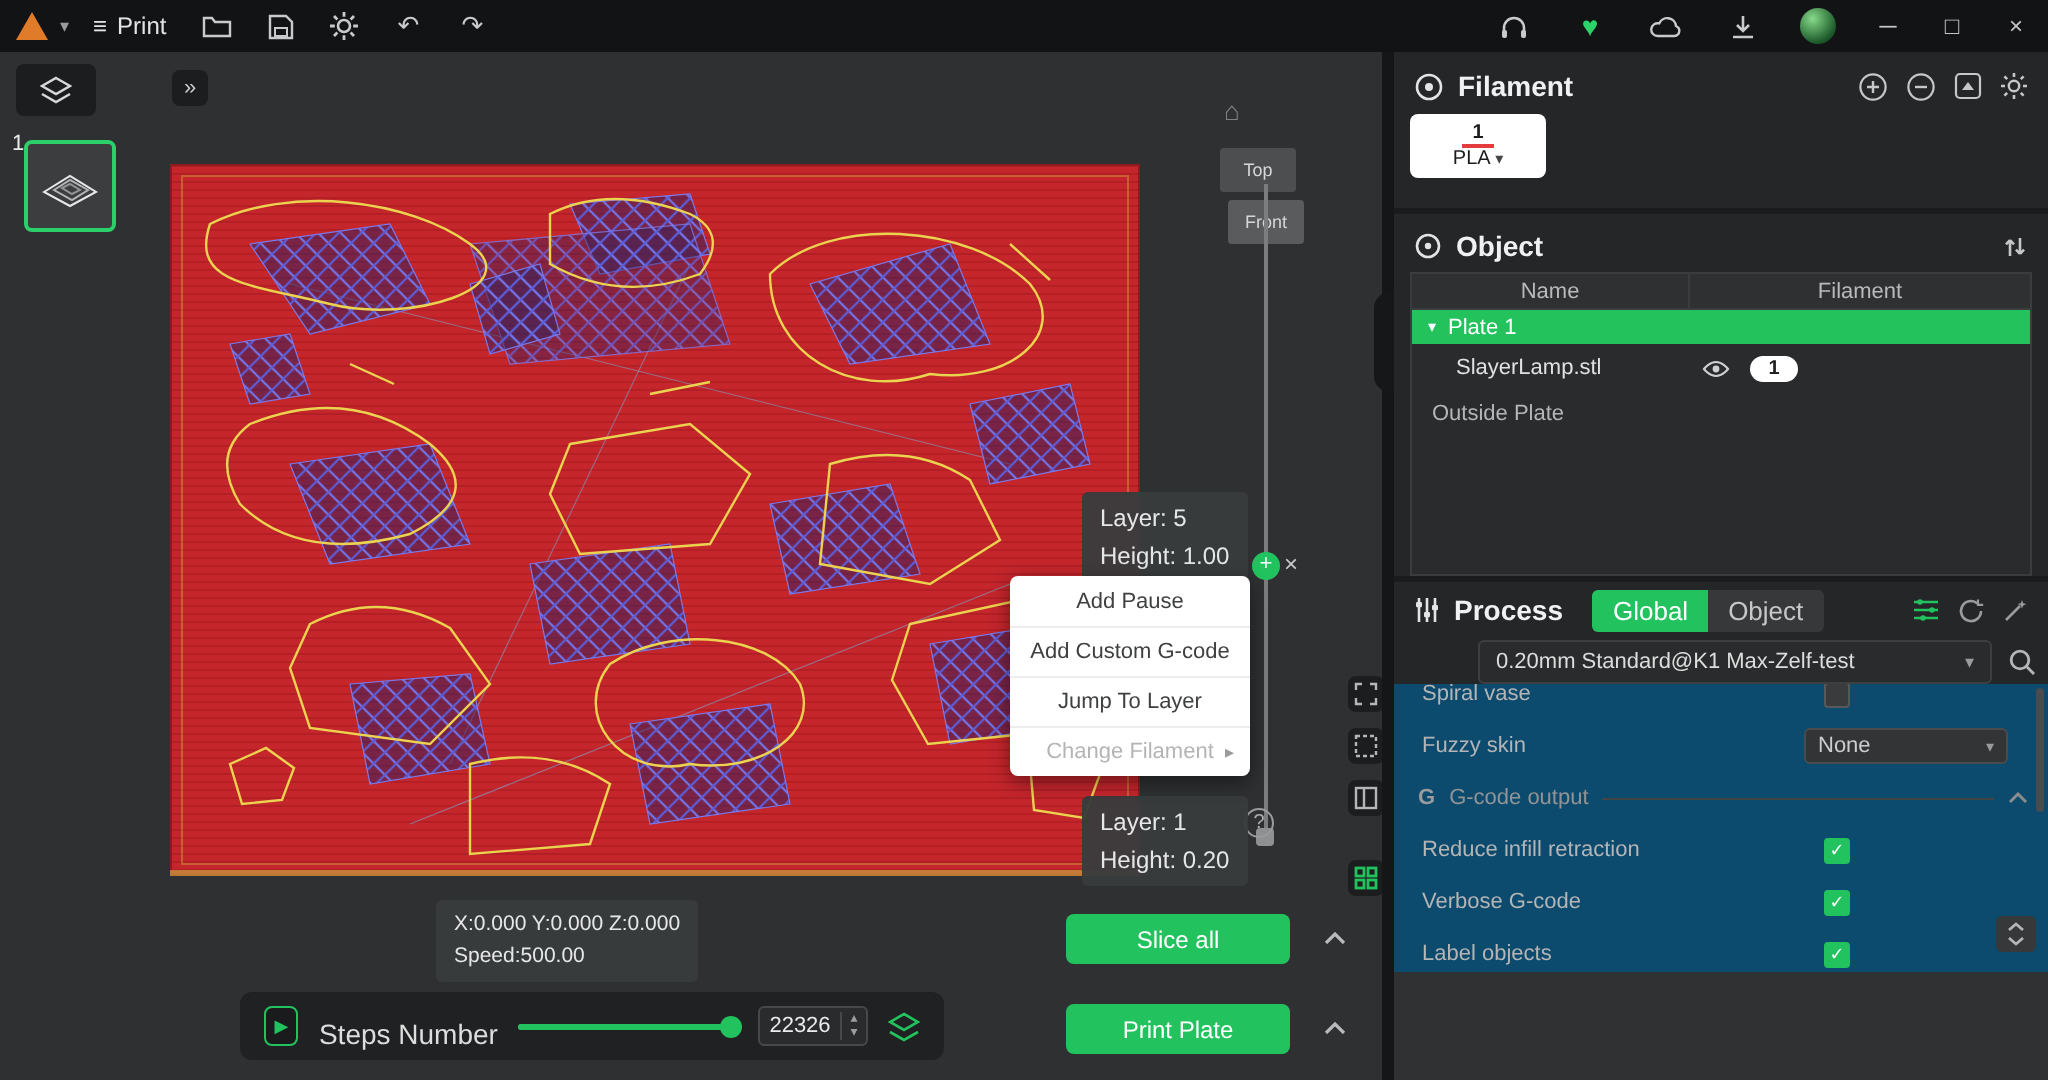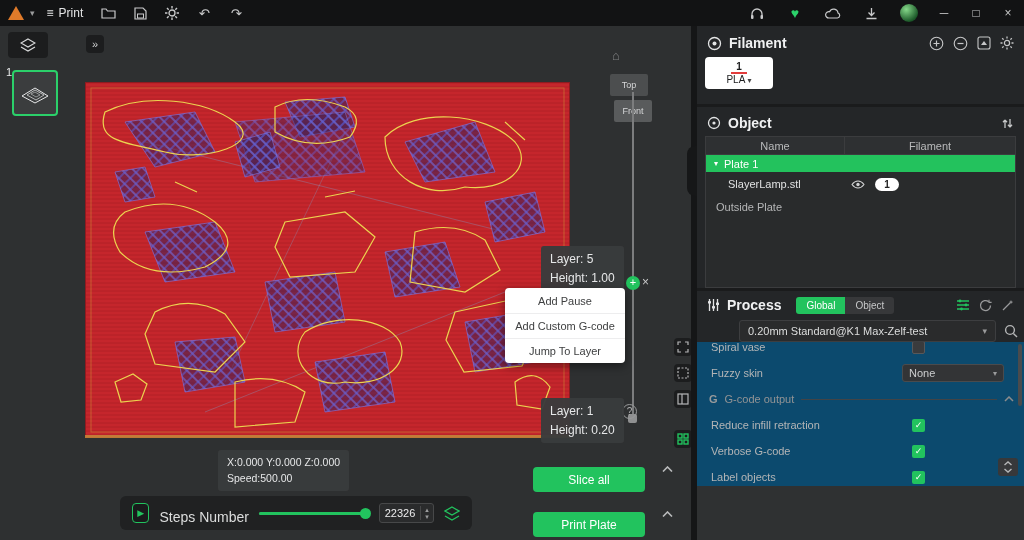--- a/index.html
+++ b/index.html
@@ -69,21 +69,21 @@
     color:#22c35e; font-size:9px; display:flex; align-items:center; justify-content:center; cursor:pointer; }
   .steps-label { color:#dcdddd; font-size:14px; white-space:nowrap;margin-top:8px; }
   .hslider { position:relative; width:128px; height:3px; background:#5c5d5e; border-radius:2px; cursor:pointer; }
   .hslider-fill { position:absolute; left:0; top:0; height:3px; width:96%; background:#22c35e; border-radius:2px; }
   .hslider-knob { position:absolute; left:calc(96% - 5px); top:-4px; width:11px; height:11px; border-radius:50%; background:#22c35e; }
   .spinbox { display:flex; align-items:center; background:#2a2b2c; border:1px solid #474849; border-radius:3px; height:20px; }
   .spin-val { width:40px; text-align:center; color:#ececed; font-size:11px; }
   .spin-arrows { display:flex; flex-direction:column; justify-content:center; border-left:1px solid #474849; width:13px; }
   .spin-arrows span { font-size:7px; line-height:7px; color:#9b9c9d; text-align:center; cursor:pointer; }
   .gbtn { position:absolute; width:112px; height:25px; background:#22c35e; border-radius:4px; color:#fff;
-    font-size:12px; display:flex; align-items:center; justify-content:center; cursor:pointer;margin-top:10px; }
+    font-size:12px; display:flex; align-items:center; justify-content:center; cursor:pointer; }
   .chev-btn { position:absolute; width:22px; height:22px; display:flex; align-items:center; justify-content:center; cursor:pointer; }
 
   
   .vdivider { position:absolute; left:691px; top:26px; width:6px; height:514px; background:#151617; }
   .collapse-tab { position:absolute; left:687px; top:146px; width:10px; height:50px; background:#161718;
     border-radius:8px 0 0 8px; cursor:pointer; z-index:4; }
   .sidebar { position:absolute; left:697px; top:26px; width:327px; height:460px; background:#242628; }
   .sec-header { position:absolute; left:0; right:0; display:flex; align-items:center; gap:7px; padding:0 10px; height:22px; }
   .sec-title { color:#f0f1f2; font-size:14px; font-weight:bold; }
   .hdr-icons { margin-left:auto; display:flex; align-items:center; gap:9px; color:#c6c7c8; }
@@ -101,21 +101,21 @@
   .obj-th.fil { width:55%; }
   .row-plate { height:17px; background:#23c25d; color:#fff; font-size:11px; display:flex; align-items:center; gap:6px; padding-left:8px; cursor:pointer; }
   .row-plate .crt { font-size:8px; }
   .row-model { height:24px; display:flex; align-items:center; color:#e0e1e2; font-size:11px; cursor:pointer; }
   .row-model .nm { width:45%; padding-left:22px; }
   .row-model .fl { width:55%; display:flex; align-items:center; gap:10px; padding-left:6px; }
   .pill { background:#fff; color:#222; font-size:10px; font-weight:bold; border-radius:7px; width:24px; height:13px;
     display:flex; align-items:center; justify-content:center; cursor:pointer; }
   .row-outside { height:22px; display:flex; align-items:center; color:#b5b6b7; font-size:11px; padding-left:10px; cursor:pointer; }
   .scope-group { display:flex; border-radius:3px; overflow:hidden; margin-left:8px; }
-  .scope { font-size:10px; padding:3px 10px; cursor:pointer; }
+  .scope { font-size:13px; padding:3px 10px; cursor:pointer; }
   .scope.on { background:#22c35e; color:#fff; }
   .scope.off { background:#37383a; color:#c6c7c8; }
   .preset-row { position:absolute; left:10px; right:6px; top:294px; height:22px; display:flex; align-items:center; gap:8px;padding-left:32px; }
   .preset-select { flex:1; height:22px; background:#2a2b2c; border:1px solid #3d3e40; border-radius:3px;
     display:flex; align-items:center; color:#dcdddd; font-size:11px; padding:0 8px; cursor:pointer; }
   .preset-select .crt { margin-left:auto; color:#9a9b9c; font-size:9px; }
   .settings { position:absolute; left:0; right:0; top:316px; bottom:0; background:#0c4a6e; overflow:hidden; }
   .set-row { height:22px; display:flex; align-items:center; padding:0 10px 0 14px; margin-top:4px; }
   .set-row:first-child { margin-top:-6px; }
   .set-label { flex:1; color:#b4b5b6; font-size:11px; }
@@ -291,20 +291,24 @@
     </div>
     <div class="tip tip-bottom">
       <div>Layer: 1</div>
       <div>Height: 0.20</div>
     </div>
 
     <div class="ctx-menu">
       <div class="ctx-item">Add Pause</div>
       <div class="ctx-item">Add Custom G-code</div>
       <div class="ctx-item">Jump To Layer</div>
+      <div class="ctx-item disabled">
+        <span>Change Filament</span>
+        <span class="ctx-sub">▸</span>
+      </div>
     </div>
 
     <div class="help-circle">?</div>
 
     <div class="side-tools">
       <span class="tool-sq">
         <svg width="12" height="12" viewBox="0 0 12 12" fill="none" stroke="#b5b6b7" stroke-width="1.2">
             <path d="M1 4V1h3M8 1h3v3M11 8v3H8M4 11H1V8"></path>
           </svg>
       </span>

